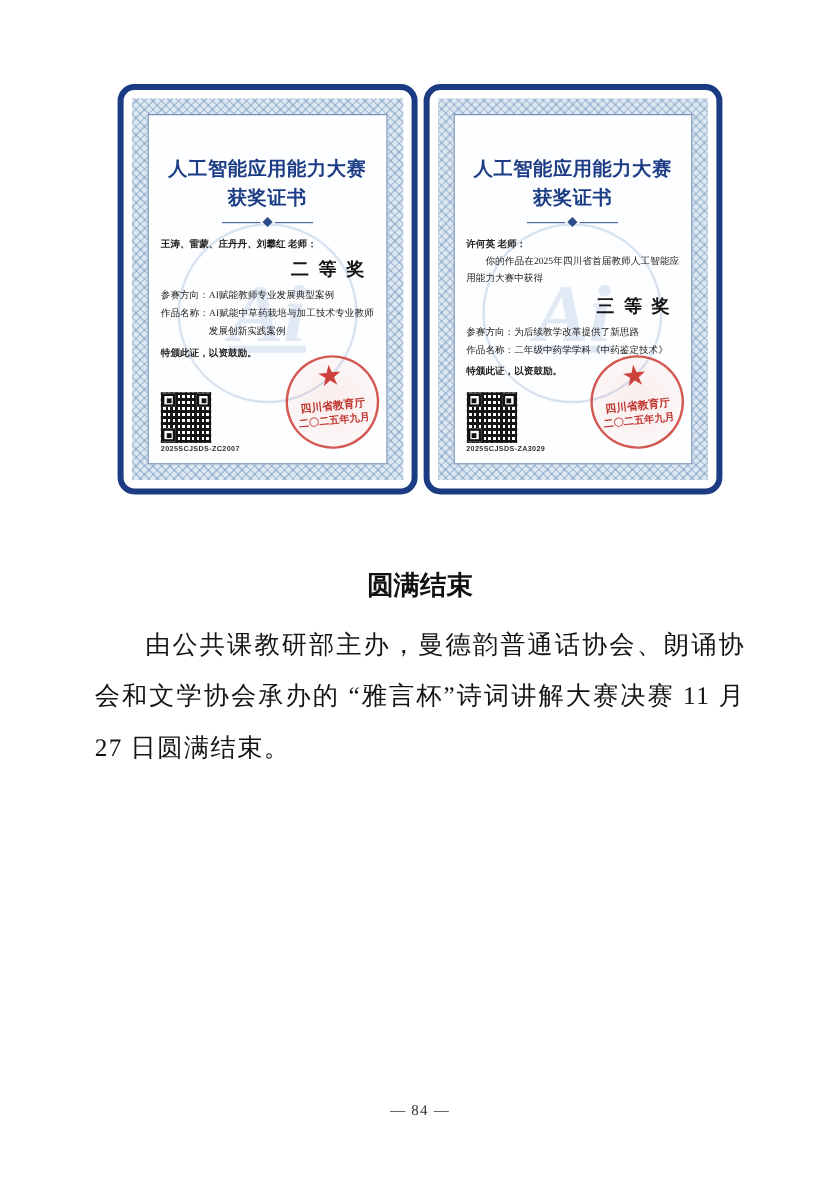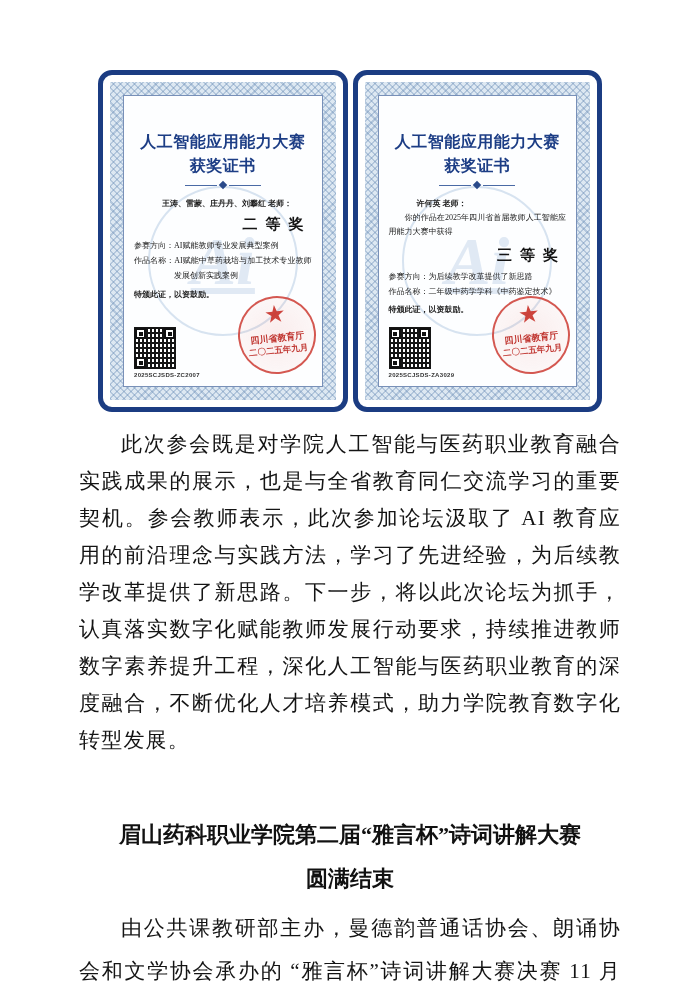--- a/index.html
+++ b/index.html
@@ -34,21 +34,21 @@
     pointer-events:none;
     text-decoration:underline;
   }
   .cert-title {
     margin-top:30px; text-align:center; color:#1c3d85; font-weight:bold;
     font-size:16px; line-height:1.5; letter-spacing:.5px; position:relative;
   }
   .cert-divider { width:76px; margin:4px auto 0; display:flex; align-items:center; gap:3px; }
   .cert-divider::before, .cert-divider::after { content:""; flex:1; height:1px; background:#4a6aa5; }
   .divider-diamond { width:6px; height:6px; background:#2a4a8a; transform:rotate(45deg); }
-  .cert-to { margin-top:10px; font-size:8px; font-weight:bold; color:#222; position:relative;margin-left:28px; }
+  .cert-to { margin-top:10px; font-size:8px; font-weight:bold; color:#222; position:relative; }
   .cert-body { margin-top:2px; font-size:8px; line-height:1.8; text-indent:2em; color:#222; text-align:justify; position:relative; }
   .cert-award { margin:6px 0 4px; text-align:right; font-size:15px; font-weight:bold; letter-spacing:8px; text-indent:8px; color:#141414; position:relative; }
   .cert-line { font-size:8px; line-height:1.9; color:#222; padding-left:5em; text-indent:-5em; text-align:justify; position:relative; }
   .cert-closing { margin-top:5px; font-size:8px; font-weight:bold; color:#222; position:relative;font-family:Liberation Mono, monospace; }
   .cert-bottom { position:absolute; left:10px; right:6px; bottom:8px; display:flex; justify-content:space-between; align-items:flex-end; }
   .qr-block { display:flex; flex-direction:column; }
   .qr {
     width:42px; height:42px; position:relative; background-color:#fff;
     background-image:
       repeating-linear-gradient(0deg,  #151515 0 2px, transparent 2px 5px),
@@ -150,23 +150,22 @@
               <span class="seal-org">四川省教育厅</span>
               <span class="seal-date">二〇二五年九月</span>
             </div>
           </div>
         </div>
       </div>
     </div>
 
   </div>
 
-  <p class="doc-para">此次参会既是对学院人工智能与医药职业教育融合实践成果的展示，也是与全省教育同仁交流学习的重要契机。参会教师表示，此次参加论坛汲取了 AI 教育应用的前沿理念与实践方法，学习了先进经验，为后续教学改革提供了新思路。下一步，将以此次论坛为抓手，认真落实数字化赋能教师发展行动要求，持续推进教师数字素养提升工程，深化人工智能与医药职业教育的深度融合，不断优化人才培养模式，助力学院教育数字化转型发展。</p>
 
   <div class="doc-heading">
-    <div>眉山药科职业学院第二届“雅言杯”诗词讲解大赛</div>
     <div>圆满结束</div>
   </div>
 
   <p class="doc-para-2">由公共课教研部主办，曼德韵普通话协会、朗诵协会和文学协会承办的 “雅言杯”诗词讲解大赛决赛 11 月 27 日圆满结束。</p>
 
+  <div class="page-footer">— 84 —</div>
 
 </div>
 
 </body></html>

